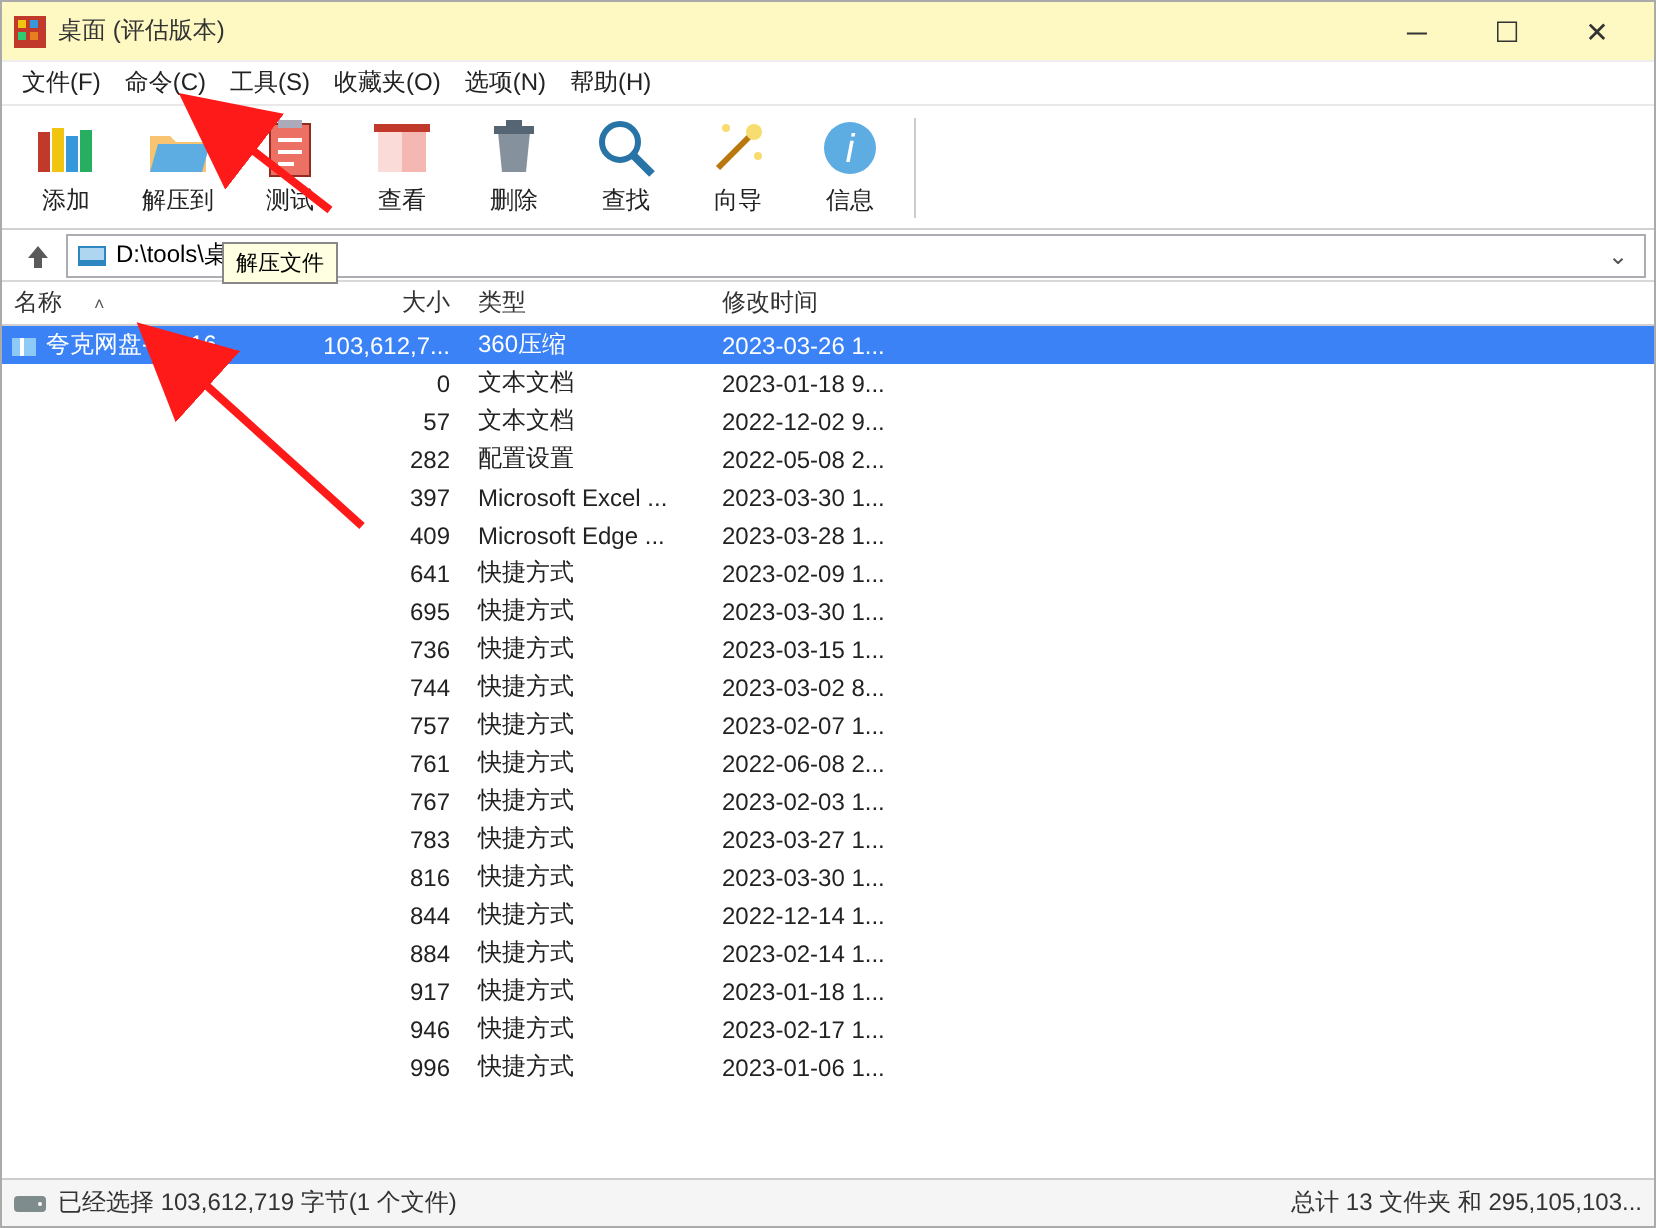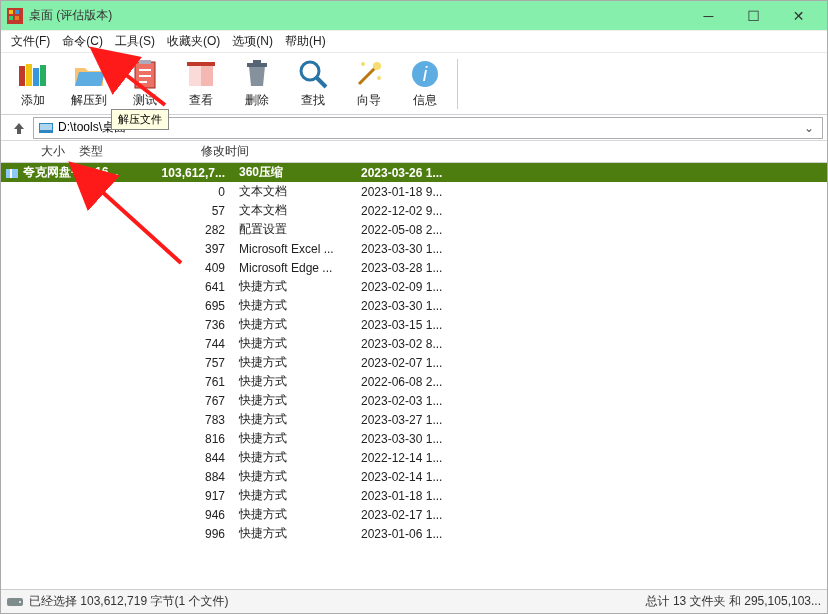--- a/index.html
+++ b/index.html
@@ -1,43 +1,43 @@
 <!DOCTYPE html>
 <html><head>
 <meta charset="utf-8">
 <style>
 * { box-sizing: border-box; margin: 0; padding: 0; font-family: "Microsoft YaHei", "Segoe UI", sans-serif; }
 body { background: #f0f0f0; width: 828px; height: 614px; overflow: hidden; position: relative; }
 .window { width: 828px; height: 614px; background: #fff; border: 1px solid #aaa; display: flex; flex-direction: column; position: relative; }
-.titlebar { height: 30px; display: flex; align-items: center; padding: 0 6px; background: #86efac; border-bottom: 1px solid #eee; }
+.titlebar { height: 30px; display: flex; align-items: center; padding: 0 6px; background: #fef9c3; border-bottom: 1px solid #eee; }
 .titlebar .app-icon { width: 16px; height: 16px; margin-right: 6px; }
 .titlebar .title { font-size: 12px; color: #333; flex: 1; }
 .win-controls { display: flex; }
 .win-btn { width: 45px; height: 28px; display: flex; align-items: center; justify-content: center; font-size: 14px; color: #333; }
 .menubar { height: 22px; display: flex; align-items: center; padding: 0 4px; font-size: 12px; color: #222; border-bottom: 1px solid #e8e8e8; }
 .menubar span { padding: 2px 6px; }
 .toolbar { height: 62px; display: flex; align-items: center; padding: 2px 4px; border-bottom: 1px solid #d0d0d0; background: #fff; position: relative; }
 .tool-btn { display: flex; flex-direction: column; align-items: center; justify-content: center; width: 56px; height: 58px; font-size: 12px; color: #222; cursor: pointer; }
 .tool-btn svg { width: 32px; height: 32px; }
 .tool-btn span { margin-top: 2px; }
 .tool-sep { width: 1px; height: 50px; background: #ccc; margin: 0 4px; }
-.tooltip { position: absolute; top: 56px; left: 110px; background: #ffffe1; border: 1px solid #888; font-size: 11px; padding: 2px 6px; z-index: 50; }
+.tooltip { position: absolute; top: 68px; left: 110px; background: #ffffe1; border: 1px solid #888; font-size: 11px; padding: 2px 6px; z-index: 50; }
 .pathbar { height: 26px; display: flex; align-items: center; padding: 0 4px; border-bottom: 1px solid #d8d8d8; }
 .up-btn { width: 28px; height: 22px; display: flex; align-items: center; justify-content: center; }
 .addr { flex: 1; height: 22px; border: 1px solid #abadb3; display: flex; align-items: center; padding: 0 4px; font-size: 12px; background: #fff; }
 .addr .drive-icon { width: 16px; height: 16px; margin-right: 4px; }
 .addr .dd { width: 18px; text-align: center; color: #555; }
 .headers { height: 22px; display: flex; align-items: center; border-bottom: 1px solid #d0d0d0; font-size: 12px; color: #333; background: #fff; }
 .col-name { width: 160px; padding-left: 6px; }
 .col-size { width: 70px; text-align: right; padding-right: 6px; }
 .col-type { width: 122px; padding-left: 8px; }
 .col-date { width: 120px; padding-left: 8px; }
 .filelist { flex: 1; overflow: hidden; font-size: 12px; background: #fff; position: relative; }
 .row { height: 19px; display: flex; align-items: center; color: #222; }
-.row.selected { background: #4d7c0f; color: #fff; font-weight: bold; }
+.row.selected { background: #3b82f6; color: #fff; }
 .cell-name { width: 160px; padding-left: 4px; display: flex; align-items: center; white-space: nowrap; overflow: hidden; text-overflow: ellipsis; }
 .cell-name .ficon { width: 14px; height: 14px; margin-right: 4px; flex: none; }
 .cell-size { width: 70px; text-align: right; padding-right: 6px; }
 .cell-type { width: 122px; padding-left: 8px; white-space: nowrap; overflow: hidden; text-overflow: ellipsis; }
 .cell-date { width: 120px; padding-left: 8px; white-space: nowrap; overflow: hidden; }
 .statusbar { height: 24px; border-top: 1px solid #ccc; display: flex; align-items: center; font-size: 12px; color: #333; padding: 0 6px; background: #f5f5f5; margin-top: 24px; }
 .statusbar .disk { width: 16px; height: 12px; margin-right: 6px; }
 .statusbar .left { flex: 1; }
 .annotation-arrow { position: absolute; pointer-events: none; z-index: 40; }
 .watermark { position: absolute; right: 8px; bottom: 22px; display: flex; align-items: center; font-weight: bold; z-index: 60; }
@@ -154,20 +154,21 @@
       <svg class="drive-icon" viewBox="0 0 16 16">
           <rect x="1" y="3" width="14" height="10" fill="#2e86c1"></rect>
           <rect x="2" y="4" width="12" height="6" fill="#aed6f1"></rect>
         </svg>
       <span style="flex:1">D:\tools\桌面</span>
       <span class="dd">⌄</span>
     </div>
   </div>
 
   <div class="headers">
+    <div class="col-name"><span>名称</span><span class="sort-caret">˄</span></div>
     <div class="col-size">大小</div>
     <div class="col-type">类型</div>
     <div class="col-date">修改时间</div>
   </div>
 
   <div class="filelist" id="filelist">
       <div class="row selected">
         <div class="cell-name">
           <svg class="ficon" viewBox="0 0 14 14">
             <rect x="1" y="3" width="12" height="9" fill="#8ecaf7"></rect>

